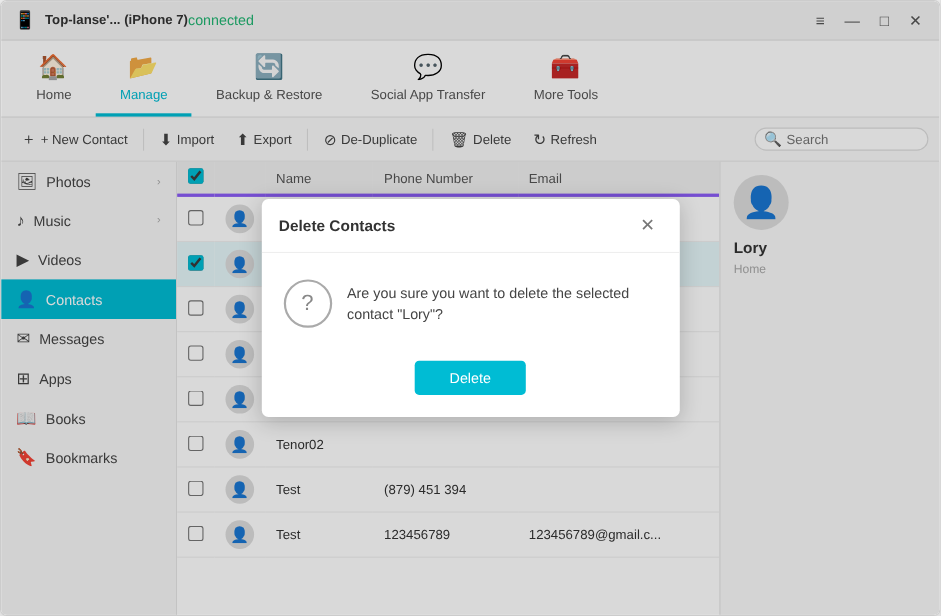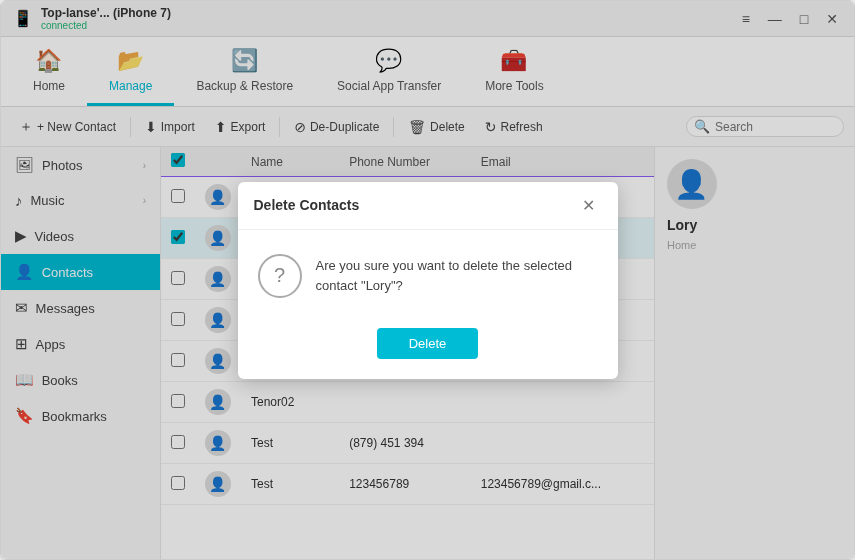--- a/index.html
+++ b/index.html
@@ -37,29 +37,28 @@
       display: flex;
       align-items: center;
       gap: 8px;
     }
     .device-icon {
       font-size: 16px;
       color: #555;
     }
     .device-info {
       display: flex;
-      flex-direction: column;
     }
     .device-name {
       font-size: 12px;
       font-weight: 600;
       color: #333;
     }
     .device-status {
-      font-size: 10px;
+      font-size: 13px;
       color: #22b573;
     }
     .titlebar-controls {
       display: flex;
       align-items: center;
       gap: 10px;
     }
     .titlebar-btn {
       background: none;
       border: none;
@@ -176,21 +175,21 @@
       flex: 1;
       overflow-y: auto;
       background: #fff;
     }
     .contact-table {
       width: 100%;
       border-collapse: collapse;
     }
     .contact-table thead tr {
       background: #f0f0f0;
-      border-bottom: 1px solid #8b5cf6;
+      border-bottom: 3px solid #8b5cf6;
     }
     .contact-table thead th {
       text-align: left;
       padding: 6px 10px;
       font-size: 12px;
       color: #555;
       font-weight: 500;
     }
     .contact-table tbody tr {
       border-bottom: 1px solid #f0f0f0;

